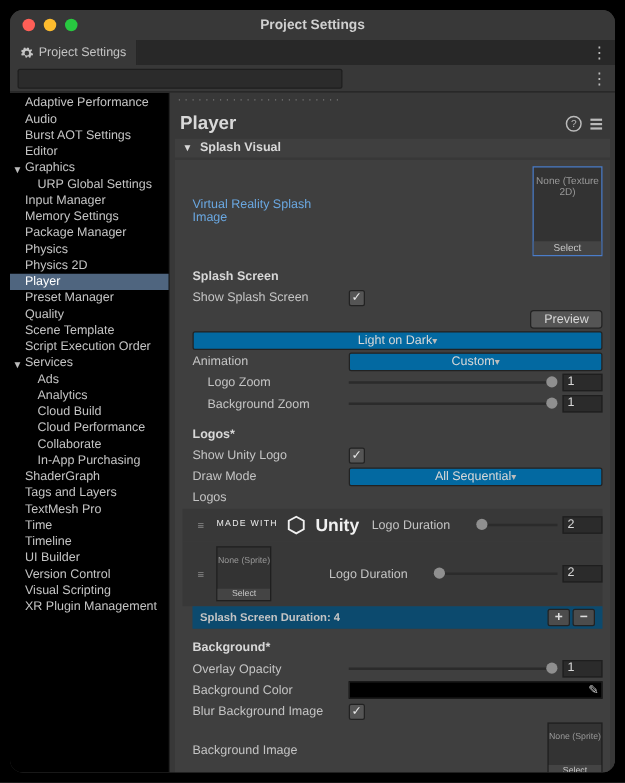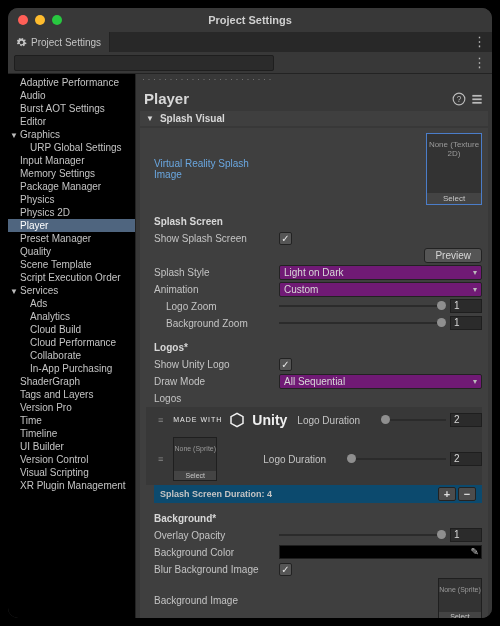--- a/index.html
+++ b/index.html
@@ -79,21 +79,21 @@
   .panel { background:#3f3f3f; padding:4px 6px 8px 14px; }
   .row { display:flex; align-items:center; min-height:16px; margin:1px 0; }
   .row .label { width: 125px; color:#c4c4c4; }
   .row .label.link { color:#6aa7e0; }
   .row .label.bold { font-weight:600; color:#d8d8d8; }
   .row .ctrl { flex:1; display:flex; align-items:center; justify-content:flex-start; }
   .row .ctrl.right { justify-content:flex-end; }
   .indent1 .label { padding-left:12px; }
   .chk { width:13px; height:13px; background:#555; border:1px solid #222; border-radius:2px; display:flex; align-items:center; justify-content:center; color:#e8e8e8; font-size:10px; }
   .btn { background:#555; border:1px solid #222; border-radius:3px; padding:1px 10px; font-size:10px; color:#d8d8d8; }
-  .dd { flex:1; background:#701a75; border:1px solid #222; border-radius:2px; padding:1px 4px; display:flex; justify-content:space-between; align-items:center; }
+  .dd { flex:1; background:#0369a1; border:1px solid #222; border-radius:2px; padding:1px 4px; display:flex; justify-content:center; align-items:center; }
   .dd .ddv { color:#d8d8d8; } .dd .dda { font-size:8px; color:#bbb; }
   .slider { flex:1; display:flex; align-items:center; gap:4px; }
   .track { flex:1; height:2px; background:#2b2b2b; position:relative; }
   .knob { width:9px; height:9px; border-radius:50%; background:#8f8f8f; position:absolute; top:-4px; }
   .numbox { width:32px; height:14px; background:#2b2b2b; border:1px solid #1e1e1e; color:#d8d8d8; text-align:left; padding:0 3px; font-size:10px; }
   .thumb { width:56px; height:72px; background:#333; border:1px solid #1f1f1f; display:flex; flex-direction:column; justify-content:space-between; align-items:center; font-size:8px; color:#9a9a9a; }
   .thumb.sel { border:1px solid #4b7dc9; }
   .thumb .tlabel { text-align:center; line-height:9px; padding-top:6px;}
   .thumb .tsel { width:100%; background:#444; text-align:center; padding:1px 0; color:#c8c8c8; }
   .unitylogo { display:flex; align-items:center; gap:6px; }
@@ -158,21 +158,21 @@
         <div class="side-item"><span>Script Execution Order</span></div>
         <div class="side-item"><span class="arrow">▼</span><span>Services</span></div>
         <div class="side-item child"><span>Ads</span></div>
         <div class="side-item child"><span>Analytics</span></div>
         <div class="side-item child"><span>Cloud Build</span></div>
         <div class="side-item child"><span>Cloud Performance</span></div>
         <div class="side-item child"><span>Collaborate</span></div>
         <div class="side-item child"><span>In-App Purchasing</span></div>
         <div class="side-item"><span>ShaderGraph</span></div>
         <div class="side-item"><span>Tags and Layers</span></div>
-        <div class="side-item"><span>Version Pro</span></div>
+        <div class="side-item"><span>TextMesh Pro</span></div>
         <div class="side-item"><span>Time</span></div>
         <div class="side-item"><span>Timeline</span></div>
         <div class="side-item"><span>UI Builder</span></div>
         <div class="side-item"><span>Version Control</span></div>
         <div class="side-item"><span>Visual Scripting</span></div>
         <div class="side-item"><span>XR Plugin Management</span></div>
       </div>
 
     <div class="content">
       <div class="section-truncated">· · · · · · · · · · · · · · · · · · · · · · · ·</div>
@@ -214,21 +214,20 @@
                 <div class="chk">✓</div>
               </div>
           </div>
           <div class="row">
               <div class="label"></div>
               <div class="ctrl right">
                 <div class="btn">Preview</div>
               </div>
             </div>
           <div class="row">
-            <div class="label">Splash Style</div>
             <div class="ctrl">
                 <div class="dd">
                   <span class="ddv">Light on Dark</span>
                   <span class="dda">▾</span>
                 </div>
               </div>
           </div>
           <div class="row">
             <div class="label">Animation</div>
             <div class="ctrl">

